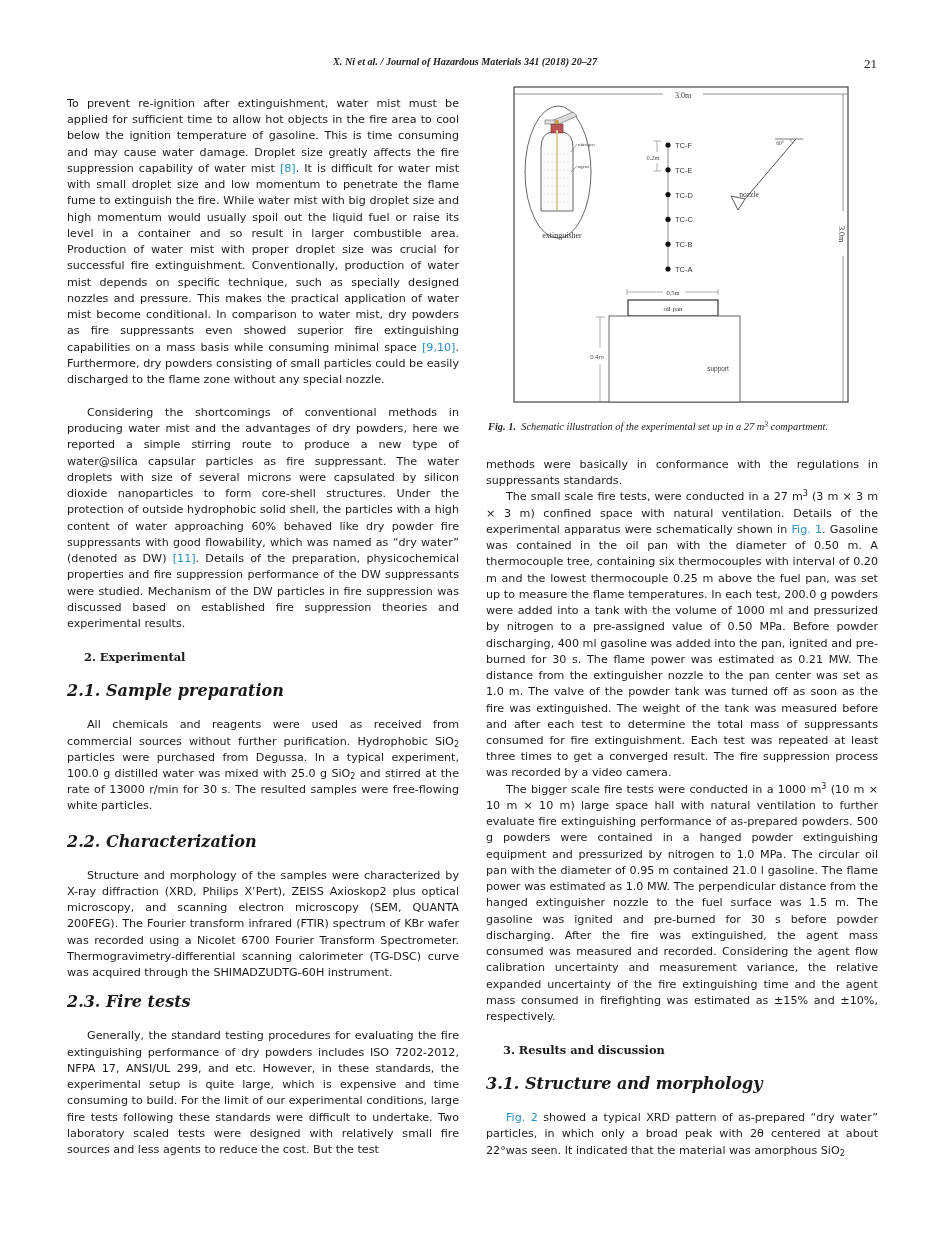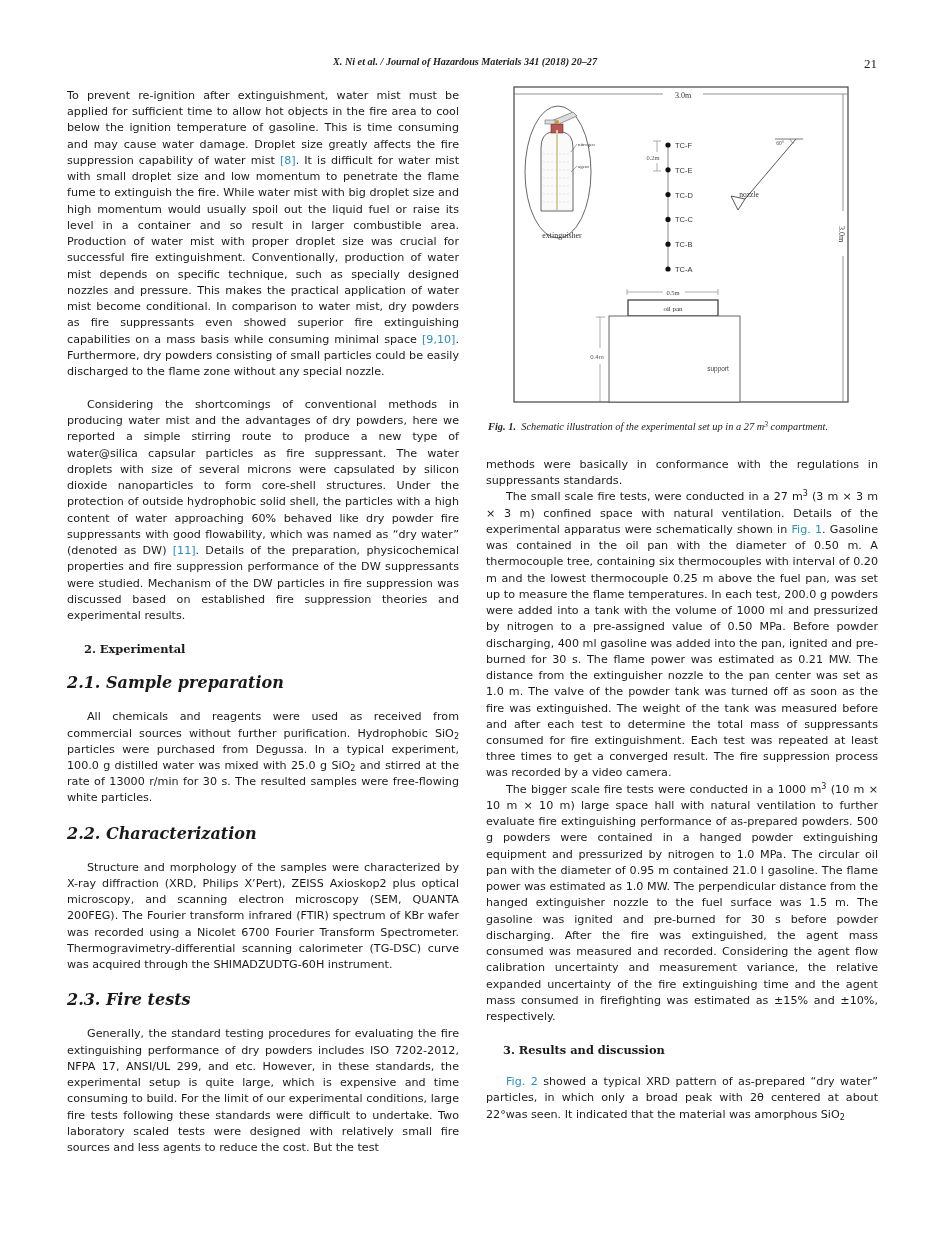--- a/index.html
+++ b/index.html
@@ -3,21 +3,21 @@
 <meta charset="utf-8">
 <style>
   html, body { margin: 0; padding: 0; background: #ffffff; }
   body { width: 925px; height: 1234px; position: relative; overflow: hidden;
          font-family: "DejaVu Sans", sans-serif; color: #1a1a1a; }
   .header { position: absolute; top: 56px; left: 0; width: 925px; height: 14px; }
   .running-head { position: absolute; left: 333px; top: 0; font-family: "Liberation Serif", serif;
                   font-style: italic; font-size: 10.2px; color: #222; font-weight: bold; }
   .page-number { position: absolute; right: 48px; top: 0; font-family: Liberation Serif, serif;
                  font-size: 13px; color: #222; }
-  .col { position: absolute; top: 88px; width: 392px; }
+  .col { position: absolute; top: 96px; width: 392px; }
   .col-left { left: 67px; }
   .col-right { left: 486px; }
   .para { font-size: 11.15px; line-height: 16.23px; text-align: justify; margin: 0; }
   .para.indent { text-indent: 20px; }
   .link { color: #2b8fc4; }
   .sec-head { font-family: "DejaVu Serif", serif; font-weight: bold; font-size: 11.4px; margin: 17px; }
   .subsec-head { font-family: "DejaVu Serif", serif; font-style: italic; font-size: 16px; margin: 0; }
   .figure { position: absolute; left: 513px; top: 86px; width: 337px; height: 318px; }
   .fig-caption { position: absolute; left: 488px; top: 421px; font-family: "Liberation Serif", serif;
                  font-size: 10.4px; color: #222; white-space: nowrap; font-style: italic; }
@@ -39,21 +39,21 @@
   <p class="para indent" style="margin-top:2px;"><span>Considering the shortcomings of conventional methods in producing water mist and the advantages of dry powders, here we reported a simple stirring route to produce a new type of water@silica capsular particles as fire suppressant. The water droplets with size of several microns were capsulated by silicon dioxide nanoparticles to form core-shell structures. Under the protection of outside hydrophobic solid shell, the particles with a high content of water approaching 60% behaved like dry powder fire suppressants with good flowability, which was named as “dry water” (denoted as DW) </span><a class="link">[11]</a><span>. Details of the preparation, physicochemical properties and fire suppression performance of the DW suppressants were studied. Mechanism of the DW particles in fire suppression was discussed based on established fire suppression theories and experimental results.</span></p>
 
   <h2 class="sec-head" style="margin-top:18px;">2.  Experimental</h2>
   <h3 class="subsec-head" style="margin-top:17px;">2.1.  Sample preparation</h3>
 
   <p class="para indent" style="margin-top:17px;"><span>All chemicals and reagents were used as received from commercial sources without further purification. Hydrophobic SiO</span><sub>2</sub><span> particles were purchased from Degussa. In a typical experiment, 100.0 g distilled water was mixed with 25.0 g SiO</span><sub>2</sub><span> and stirred at the rate of 13000 r/min for 30 s. The resulted samples were free-flowing white particles.</span></p>
 
   <h3 class="subsec-head" style="margin-top:17px;">2.2.  Characterization</h3>
   <p class="para indent" style="margin-top:17px;">Structure and morphology of the samples were characterized by X-ray diffraction (XRD, Philips X’Pert), ZEISS Axioskop2 plus optical microscopy, and scanning electron microscopy (SEM, QUANTA 200FEG). The Fourier transform infrared (FTIR) spectrum of KBr wafer was recorded using a Nicolet 6700 Fourier Transform Spectrometer. Thermogravimetry-differential scanning calorimeter (TG-DSC) curve was acquired through the SHIMADZUDTG-60H instrument.</p>
 
-  <h3 class="subsec-head" style="margin-top:17px;">2.3.  Fire tests</h3>
+  <h3 class="subsec-head" style="margin-top:11px;">2.3.  Fire tests</h3>
   <p class="para indent" style="margin-top:17px;">Generally, the standard testing procedures for evaluating the fire extinguishing performance of dry powders includes ISO 7202-2012, NFPA 17, ANSI/UL 299, and etc. However, in these standards, the experimental setup is quite large, which is expensive and time consuming to build. For the limit of our experimental conditions, large fire tests following these standards were difficult to undertake. Two laboratory scaled tests were designed with relatively small fire sources and less agents to reduce the cost. But the test</p>
 </div>
 
 <div class="figure">
   <svg width="337" height="318" viewBox="0 0 337 318" xmlns="http://www.w3.org/2000/svg">
 
     <rect x="1" y="1" width="334" height="315" fill="none" stroke="#444" stroke-width="1.2"></rect>
 
     <line x1="1" y1="8" x2="150" y2="8" stroke="#777" stroke-width="0.8"></line>
     <line x1="190" y1="8" x2="335" y2="8" stroke="#777" stroke-width="0.8"></line>
@@ -135,14 +135,15 @@
   </svg>
 </div>
 <div class="fig-caption"><b>Fig. 1.</b>&nbsp;&nbsp;<span>Schematic illustration of the experimental set up in a 27 m</span><sup>3</sup><span> compartment.</span></div>
 
 <div class="col col-right" style="top:457px;">
   <p class="para">methods were basically in conformance with the regulations in suppressants standards.</p>
   <p class="para indent"><span>The small scale fire tests, were conducted in a 27 m</span><sup>3</sup><span> (3 m × 3 m × 3 m) confined space with natural ventilation. Details of the experimental apparatus were schematically shown in </span><a class="link">Fig. 1</a><span>. Gasoline was contained in the oil pan with the diameter of 0.50 m. A thermocouple tree, containing six thermocouples with interval of 0.20 m and the lowest thermocouple 0.25 m above the fuel pan, was set up to measure the flame temperatures. In each test, 200.0 g powders were added into a tank with the volume of 1000 ml and pressurized by nitrogen to a pre-assigned value of 0.50 MPa. Before powder discharging, 400 ml gasoline was added into the pan, ignited and pre-burned for 30 s. The flame power was estimated as 0.21 MW. The distance from the extinguisher nozzle to the pan center was set as 1.0 m. The valve of the powder tank was turned off as soon as the fire was extinguished. The weight of the tank was measured before and after each test to determine the total mass of suppressants consumed for fire extinguishment. Each test was repeated at least three times to get a converged result. The fire suppression process was recorded by a video camera.</span></p>
   <p class="para indent"><span>The bigger scale fire tests were conducted in a 1000 m</span><sup>3</sup><span> (10 m × 10 m × 10 m) large space hall with natural ventilation to further evaluate fire extinguishing performance of as-prepared powders. 500 g powders were contained in a hanged powder extinguishing equipment and pressurized by nitrogen to 1.0 MPa. The circular oil pan with the diameter of 0.95 m contained 21.0 l gasoline. The flame power was estimated as 1.0 MW. The perpendicular distance from the hanged extinguisher nozzle to the fuel surface was 1.5 m. The gasoline was ignited and pre-burned for 30 s before powder discharging. After the fire was extinguished, the agent mass consumed was measured and recorded. Considering the agent flow calibration uncertainty and measurement variance, the relative expanded uncertainty of the fire extinguishing time and the agent mass consumed in firefighting was estimated as ±15% and ±10%, respectively.</span></p>
 
   <h2 class="sec-head" style="margin-top:18px;">3.  Results and discussion</h2>
+  <h3 class="subsec-head" style="margin-top:17px;">3.1.  Structure and morphology</h3>
   <p class="para indent" style="margin-top:17px;"><a class="link">Fig. 2</a><span> showed a typical XRD pattern of as-prepared “dry water” particles, in which only a broad peak with 2θ centered at about 22°was seen. It indicated that the material was amorphous SiO</span><sub>2</sub></p>
 </div>
 
 </body></html>

